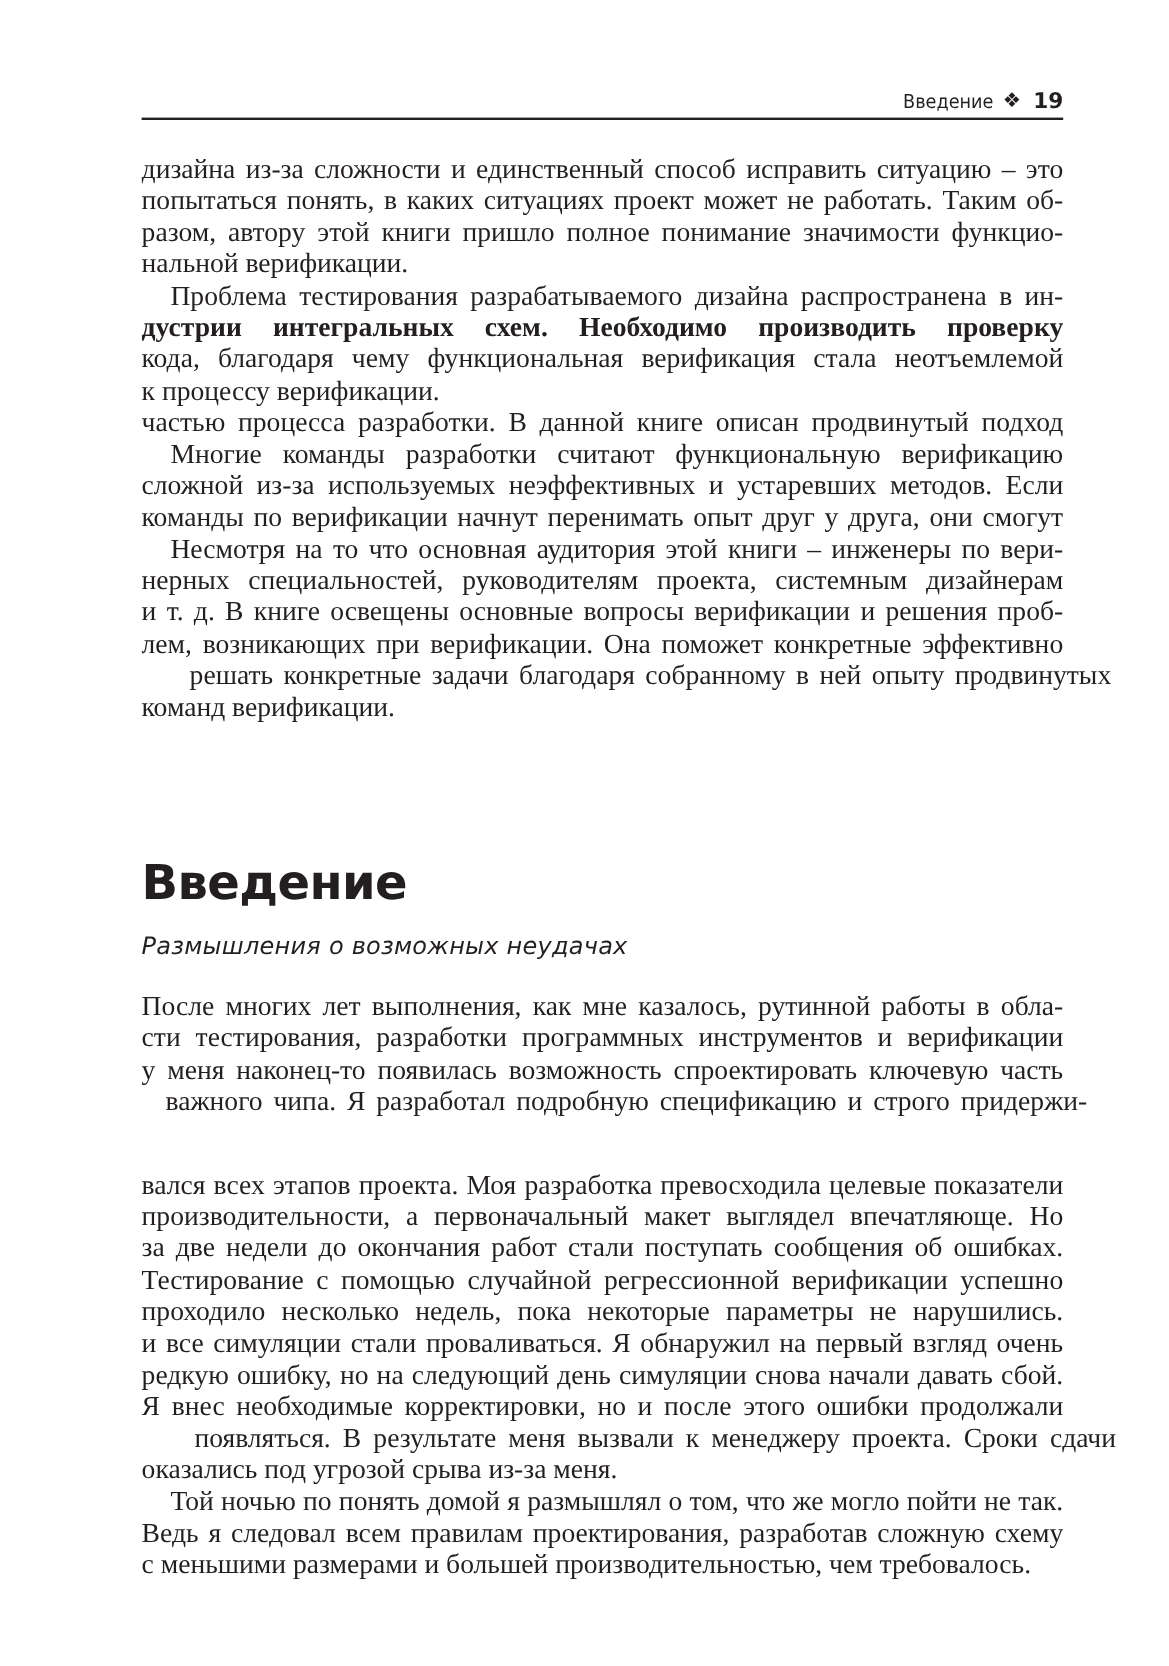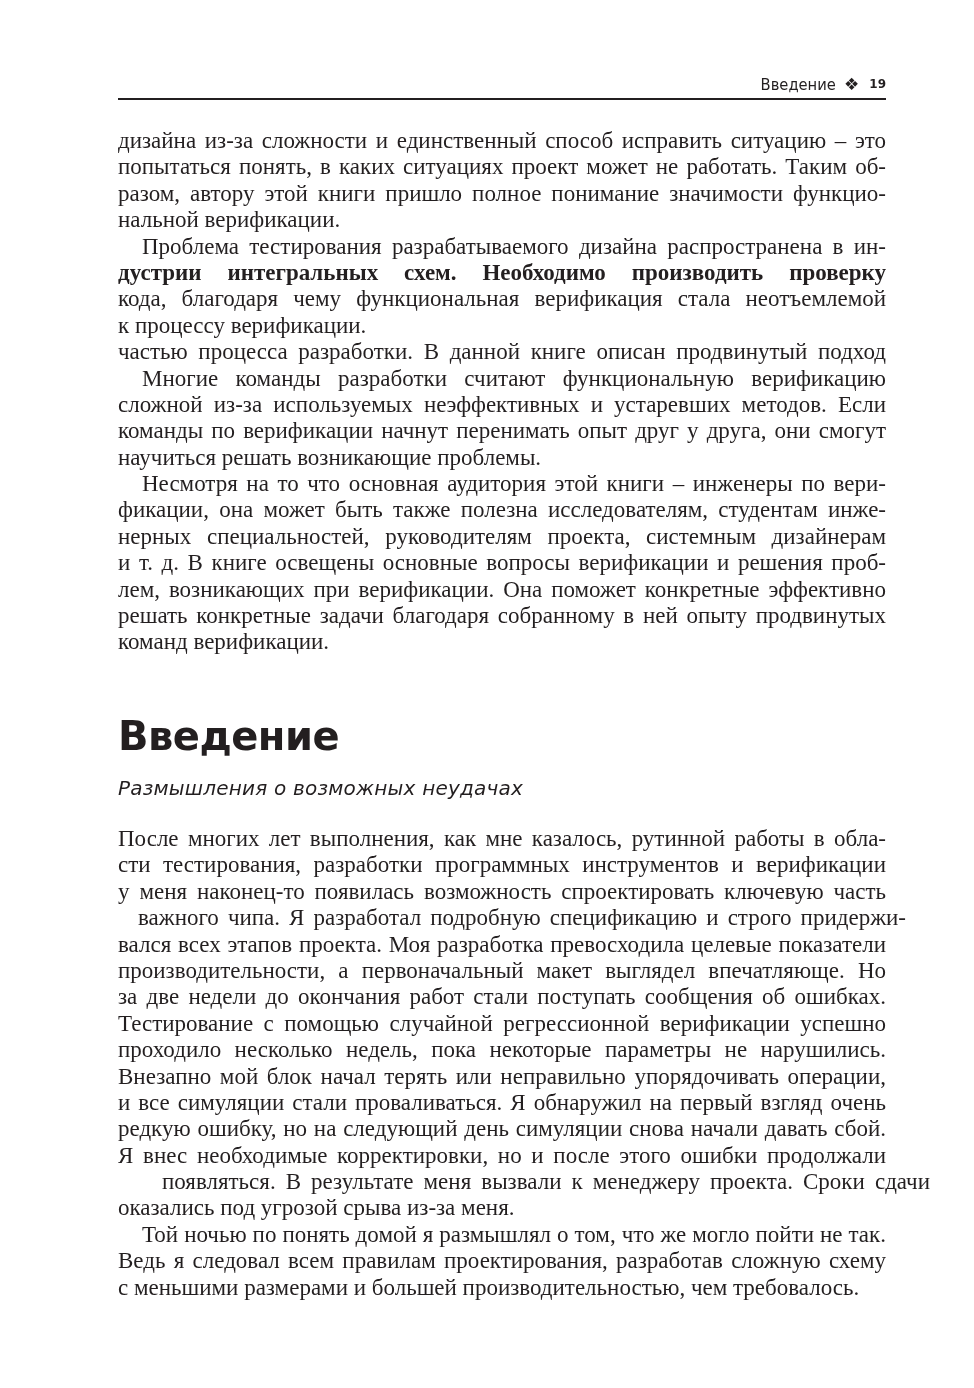--- a/index.html
+++ b/index.html
@@ -37,21 +37,21 @@
       transform: scaleX(0.92);
       transform-origin: right center;
     }
     .running-header .hdr-orn {
       margin: 0 10px 0 8px;
       font-size: 17px;
       line-height: 1;
     }
     .running-header .hdr-page {
       font-weight: bold;
-      font-size: 12px;
+      font-size: 18px;
     }
     .header-rule {
       position: absolute;
       top: 98px;
       left: 0;
       width: 768px;
       height: 2px;
       background: #231f20;
     }
     .body-text {
@@ -134,48 +134,45 @@
         <span class="line justify indent" style="width: 768px;">Проблема тестирования разрабатываемого дизайна распространена в ин-</span>
         <span class="line justify" style="width: 768px; font-weight: bold;">дустрии интегральных схем. Необходимо производить проверку выполнения</span>
         <span class="line justify" style="width: 768px;">кода, благодаря чему функциональная верификация стала неотъемлемой</span>
         <span class="line" style="width: 768px;">к процессу верификации.</span>
         <span class="line justify" style="width: 768px;">частью процесса разработки. В данной книге описан продвинутый подход</span>
       </div>
       <div class="para">
         <span class="line justify indent" style="width: 768px;">Многие команды разработки считают функциональную верификацию</span>
         <span class="line justify" style="width: 768px;">сложной из-за используемых неэффективных и устаревших методов. Если</span>
         <span class="line justify" style="width: 768px;">команды по верификации начнут перенимать опыт друг у друга, они смогут</span>
-        <span class="line" style="width: 768px;">научиться решать возникающие проблемы.</span>
       </div>
       <div class="para">
         <span class="line justify indent" style="width: 768px;">Несмотря на то что основная аудитория этой книги – инженеры по вери-</span>
-        <span class="line justify" style="width: 768px;">фикации, она может быть также полезна исследователям, студентам инже-</span>
         <span class="line justify" style="width: 768px;">нерных специальностей, руководителям проекта, системным дизайнерам</span>
         <span class="line justify" style="width: 768px;">и т. д. В книге освещены основные вопросы верификации и решения проб-</span>
         <span class="line justify" style="width: 768px;">лем, возникающих при верификации. Она поможет конкретные эффективно</span>
-        <span class="line justify" style="width: 768px;">решать конкретные задачи благодаря собранному в ней опыту продвинутых</span>
+        <span class="line justify" style="width: 768px; margin-left: 40px;">решать конкретные задачи благодаря собранному в ней опыту продвинутых</span>
         <span class="line" style="width: 768px;">команд верификации.</span>
       </div>
     </div>
 
   <h1 class="section-title" style="margin:0;">Введение</h1>
   <div class="section-subtitle">Размышления о возможных неудачах</div>
 
   <div class="block2 body-text" id="block2">
       <div class="para">
         <span class="line justify" style="width: 768px;">После многих лет выполнения, как мне казалось, рутинной работы в обла-</span>
         <span class="line justify" style="width: 768px;">сти тестирования, разработки программных инструментов и верификации</span>
         <span class="line justify" style="width: 768px;">у меня наконец-то появилась возможность спроектировать ключевую часть</span>
         <span class="line justify" style="width: 768px; margin-left: 20px;">важного чипа. Я разработал подробную спецификацию и строго придержи-</span>
-        <span class="line justify" style="width: 768px;">вался всех этапов проекта. Моя разработка превосходила целевые показатели</span>
+        <span class="line justify" style="width: 768px; margin-top: 43px;">вался всех этапов проекта. Моя разработка превосходила целевые показатели</span>
         <span class="line justify" style="width: 768px;">производительности, а первоначальный макет выглядел впечатляюще. Но</span>
         <span class="line justify" style="width: 768px;">за две недели до окончания работ стали поступать сообщения об ошибках.</span>
         <span class="line justify" style="width: 768px;">Тестирование с помощью случайной регрессионной верификации успешно</span>
         <span class="line justify" style="width: 768px;">проходило несколько недель, пока некоторые параметры не нарушились.</span>
-        <span class="line justify" style="width: 768px;">Внезапно мой блок начал терять или неправильно упорядочивать операции,</span>
         <span class="line justify" style="width: 768px;">и все симуляции стали проваливаться. Я обнаружил на первый взгляд очень</span>
         <span class="line justify" style="width: 768px;">редкую ошибку, но на следующий день симуляции снова начали давать сбой.</span>
         <span class="line justify" style="width: 768px;">Я внес необходимые корректировки, но и после этого ошибки продолжали</span>
         <span class="line justify" style="width: 768px; margin-left: 44px;">появляться. В результате меня вызвали к менеджеру проекта. Сроки сдачи</span>
         <span class="line" style="width: 768px;">оказались под угрозой срыва из-за меня.</span>
       </div>
       <div class="para">
         <span class="line justify indent" style="width: 768px;">Той ночью по понять домой я размышлял о том, что же могло пойти не так.</span>
         <span class="line justify" style="width: 768px;">Ведь я следовал всем правилам проектирования, разработав сложную схему</span>
         <span class="line" style="width: 768px;">с меньшими размерами и большей производительностью, чем требовалось.</span>

